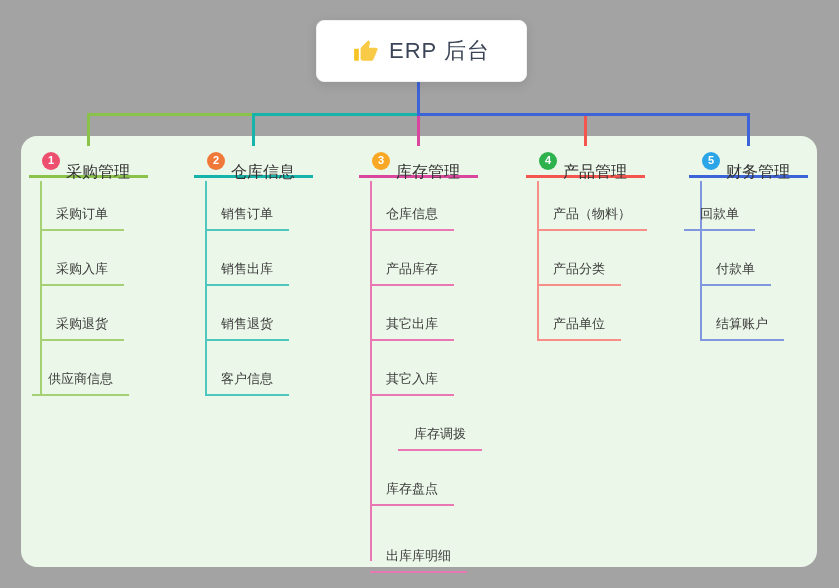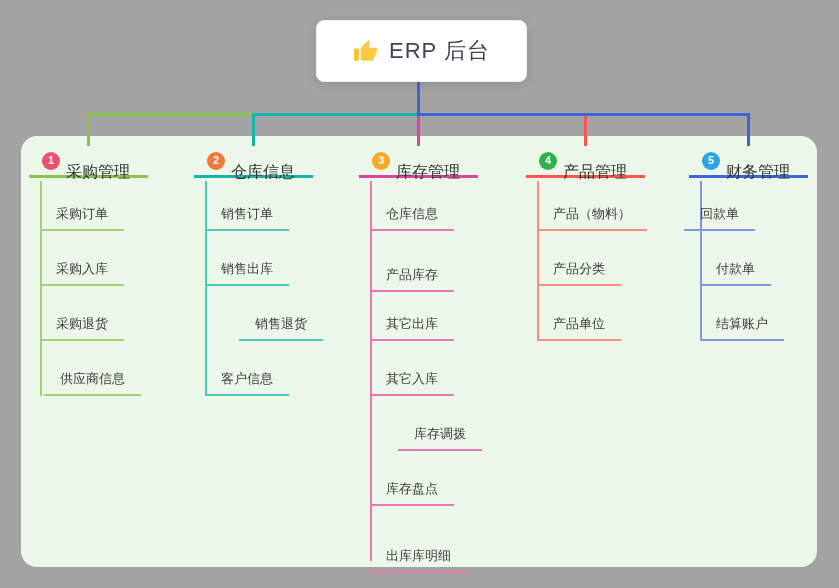--- a/index.html
+++ b/index.html
@@ -76,49 +76,49 @@
       <div class="vline" style="left: 40px; top: 181px; height: 215px; background: rgb(166, 208, 116);"></div>
       <div class="child-item" style="left: 40px; top: 203px; border-bottom-color: rgb(166, 208, 116);">
         <span class="child-label">采购订单</span>
       </div>
       <div class="child-item" style="left: 40px; top: 258px; border-bottom-color: rgb(166, 208, 116);">
         <span class="child-label">采购入库</span>
       </div>
       <div class="child-item" style="left: 40px; top: 313px; border-bottom-color: rgb(166, 208, 116);">
         <span class="child-label">采购退货</span>
       </div>
-      <div class="child-item" style="left: 44px; top: 368px; border-bottom-color: rgb(166, 208, 116);">
+      <div class="child-item" style="left: 32px; top: 368px; border-bottom-color: rgb(166, 208, 116);">
         <span class="child-label">供应商信息</span>
       </div>
       <div class="branch-title" style="left: 194px; top: 146px; border-bottom-color: rgb(22, 179, 171);">
         <span class="badge" style="background: rgb(240, 121, 58);">2</span>
         <span class="branch-label">仓库信息</span>
       </div>
       <div class="vline" style="left: 205px; top: 181px; height: 215px; background: rgb(78, 199, 191);"></div>
       <div class="child-item" style="left: 205px; top: 203px; border-bottom-color: rgb(78, 199, 191);">
         <span class="child-label">销售订单</span>
       </div>
       <div class="child-item" style="left: 205px; top: 258px; border-bottom-color: rgb(78, 199, 191);">
         <span class="child-label">销售出库</span>
       </div>
-      <div class="child-item" style="left: 205px; top: 313px; border-bottom-color: rgb(78, 199, 191); margin-left: 34px;">
+      <div class="child-item" style="left: 205px; top: 313px; border-bottom-color: rgb(78, 199, 191);">
         <span class="child-label">销售退货</span>
       </div>
       <div class="child-item" style="left: 205px; top: 368px; border-bottom-color: rgb(78, 199, 191);">
         <span class="child-label">客户信息</span>
       </div>
       <div class="branch-title" style="left: 359px; top: 146px; border-bottom-color: rgb(218, 69, 157);">
         <span class="badge" style="background: rgb(249, 168, 37);">3</span>
         <span class="branch-label">库存管理</span>
       </div>
       <div class="vline" style="left: 370px; top: 181px; height: 380px; background: rgb(233, 119, 180);"></div>
       <div class="child-item" style="left: 370px; top: 203px; border-bottom-color: rgb(233, 119, 180);">
         <span class="child-label">仓库信息</span>
       </div>
-      <div class="child-item" style="left: 370px; top: 264px; border-bottom-color: rgb(233, 119, 180);">
+      <div class="child-item" style="left: 370px; top: 258px; border-bottom-color: rgb(233, 119, 180);">
         <span class="child-label">产品库存</span>
       </div>
       <div class="child-item" style="left: 370px; top: 313px; border-bottom-color: rgb(233, 119, 180);">
         <span class="child-label">其它出库</span>
       </div>
       <div class="child-item" style="left: 370px; top: 368px; border-bottom-color: rgb(233, 119, 180);">
         <span class="child-label">其它入库</span>
       </div>
       <div class="child-item" style="left: 370px; top: 423px; border-bottom-color: rgb(233, 119, 180); margin-left: 28px;">
         <span class="child-label">库存调拨</span>

